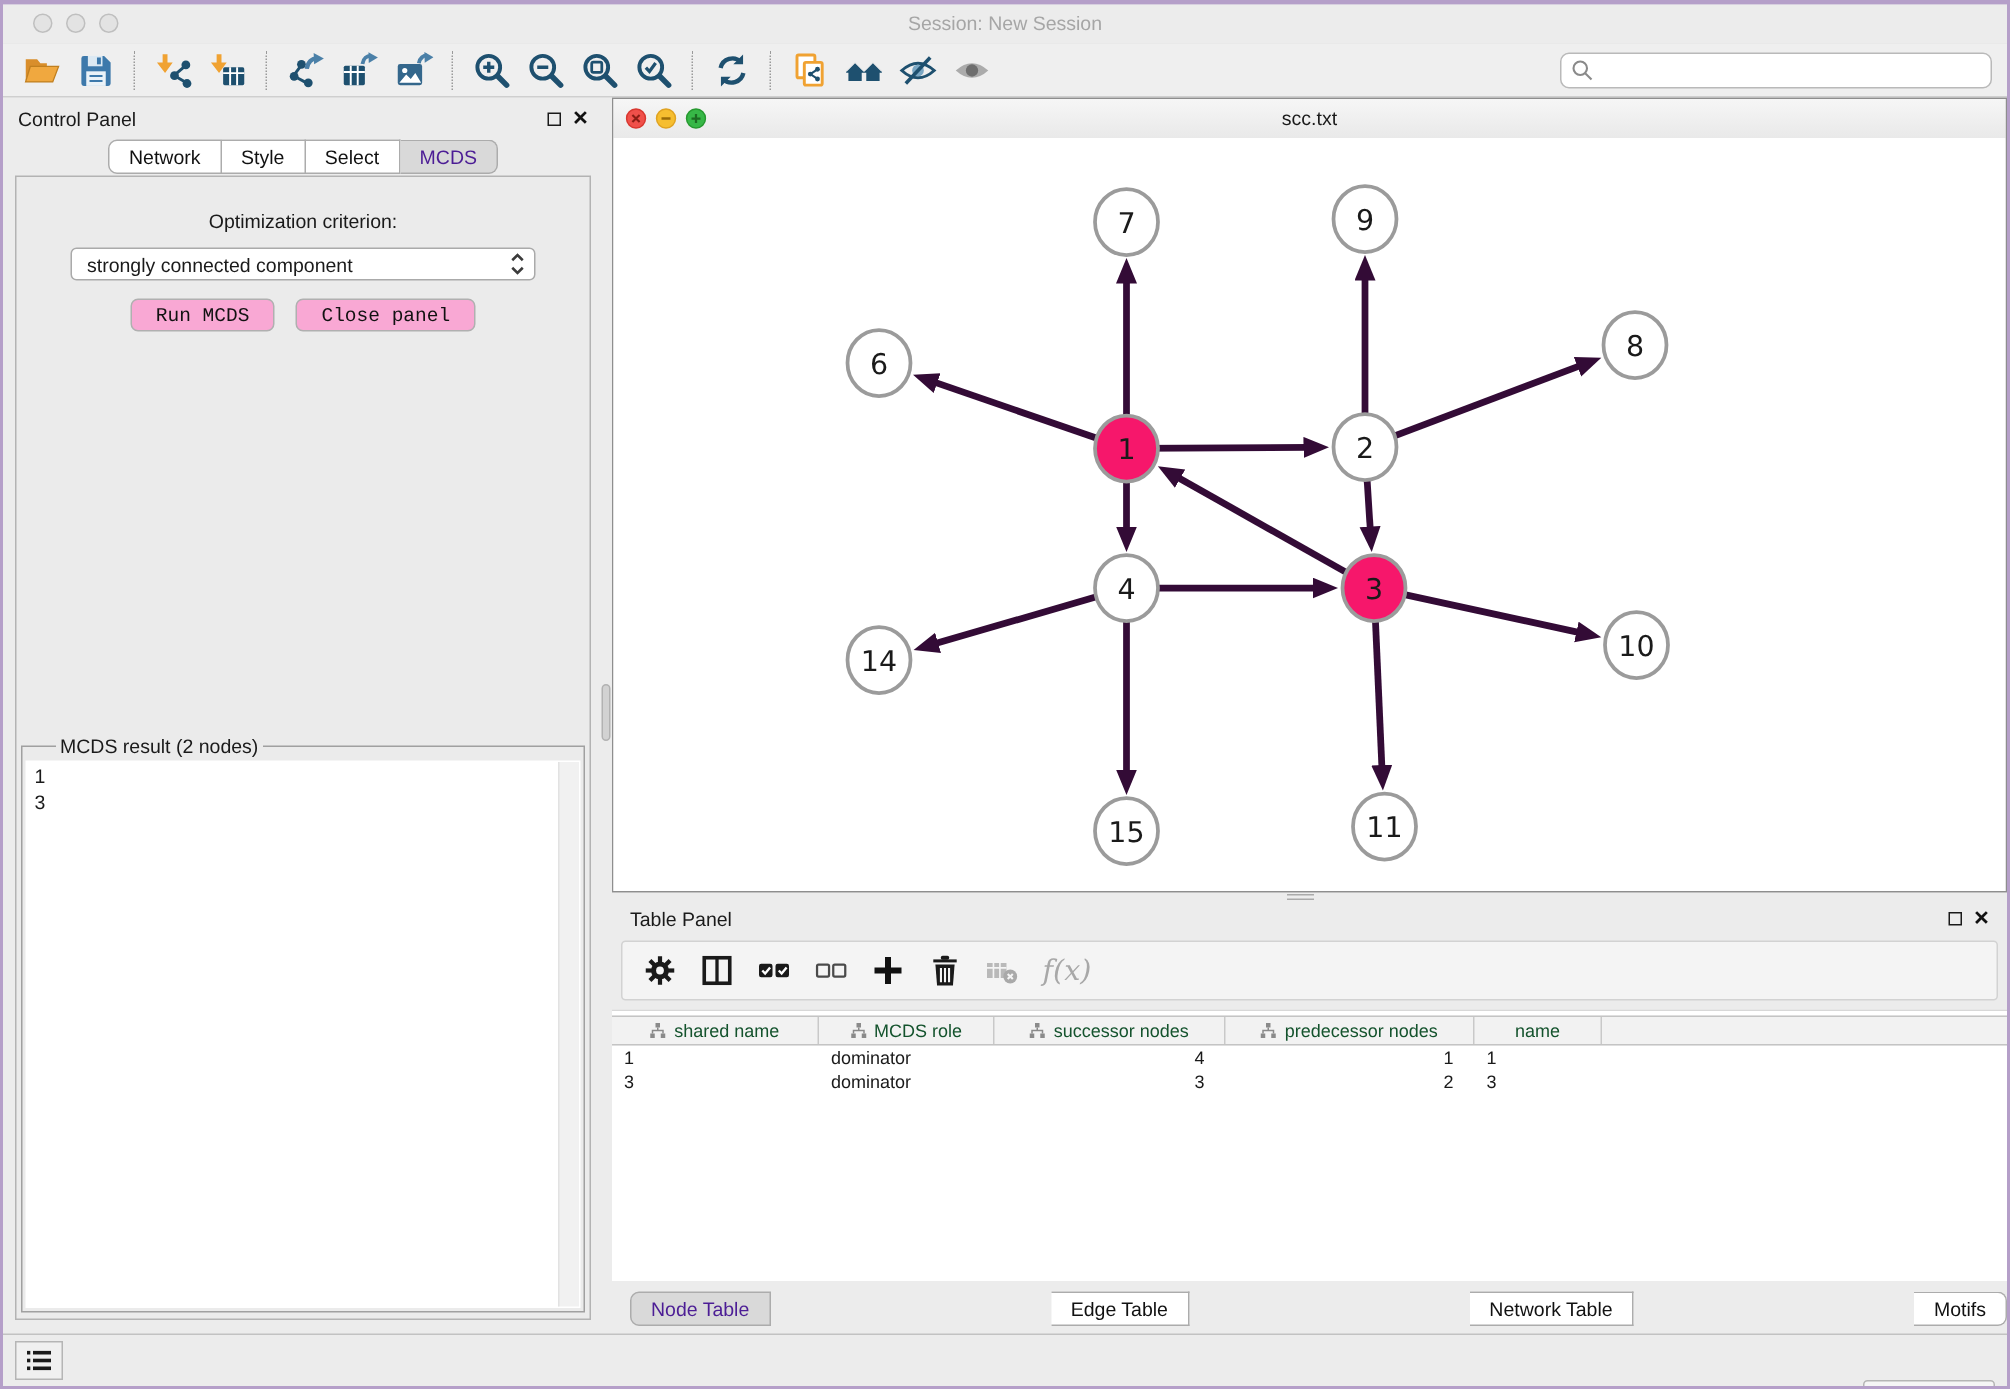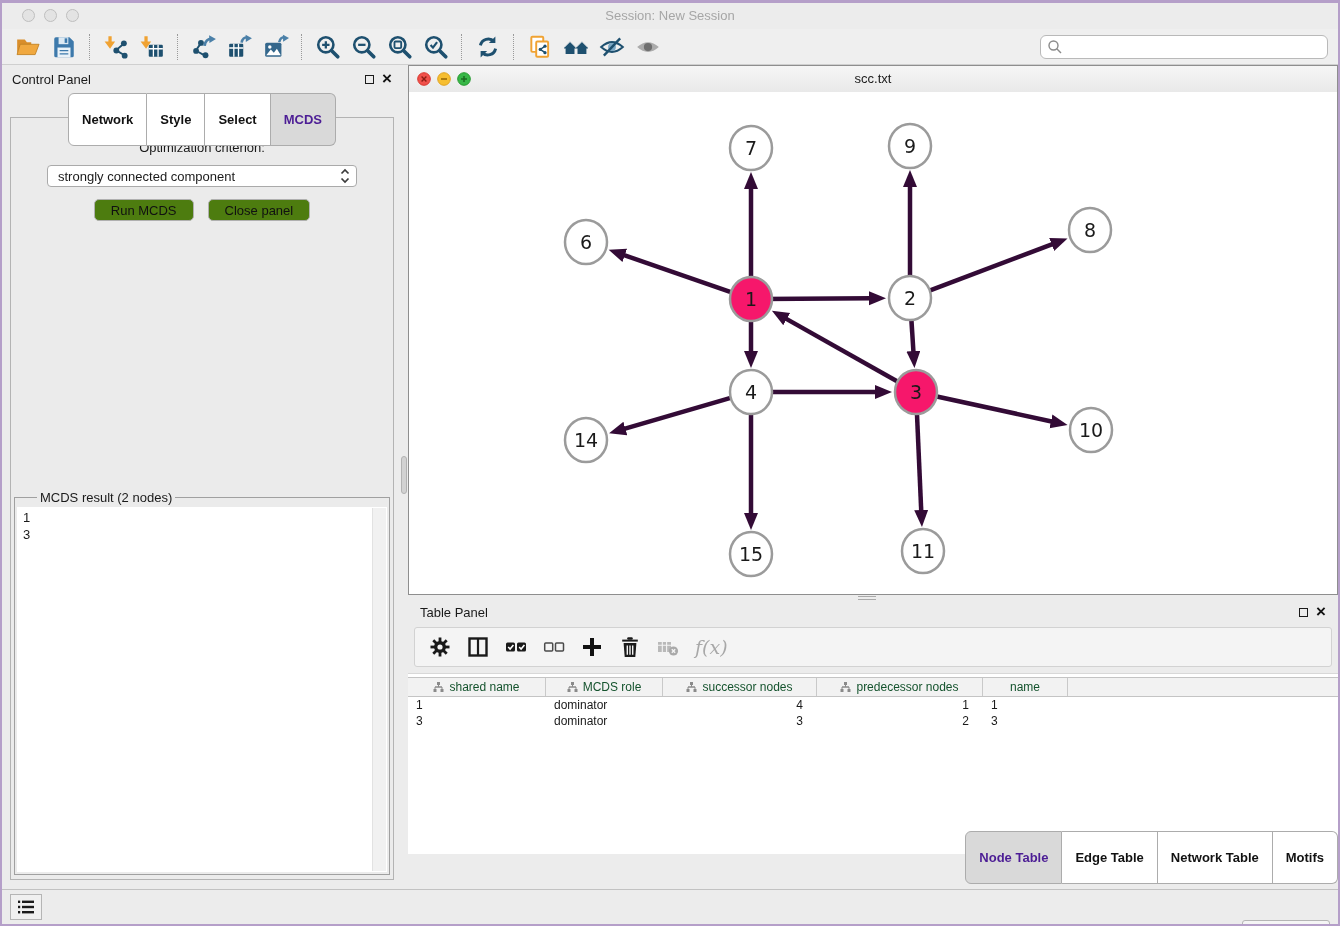--- a/index.html
+++ b/index.html
@@ -21,32 +21,32 @@
   .searchbox{margin-left:auto;margin-right:10px;width:288px;height:24px;background:#fff;border:1px solid #b9b9b9;
              border-radius:6px;display:flex;align-items:center;padding:0 6px;box-sizing:border-box;}
   .searchbox input{border:none;outline:none;flex:1;font-size:13px;font-family:"Liberation Sans",sans-serif;background:transparent;}
   
   .control-panel{position:absolute;left:0;top:62px;width:400px;bottom:34px;}
   .cp-header{height:28px;display:flex;align-items:center;padding:0 10px;font-size:13px;}
   .panel-icons{margin-left:auto;display:flex;align-items:center;gap:8px;}
   .float-icon{width:9px;height:9px;border:1.6px solid #1a1a1a;display:inline-block;box-sizing:border-box;}
   .close-icon{font-size:17px;font-weight:900;line-height:10px;color:#111;}
   .seg-tabs{display:flex;justify-content:center;position:relative;z-index:2;}
-  .seg-tab{background:#fff;border:1px solid #acacac;border-left:none;padding:18px 13px;font-size:13px;color:#111;white-space:nowrap;font-weight:bold;}
+  .seg-tab{background:#fff;border:1px solid #acacac;border-left:none;padding:3px 13px;font-size:13px;color:#111;white-space:nowrap;}
   .seg-tab:first-child{border-left:1px solid #acacac;border-radius:6px 0 0 6px;}
   .seg-tab:last-child{border-radius:0 6px 6px 0;}
   .seg-tab.seg-active{background:#d9d9d9;color:#4c1d95;}
   .cp-box{position:absolute;left:8px;right:8px;top:52px;bottom:10px;border:1px solid #b3b3b3;background:#ebebeb;}
   .opt-label{margin-top:22px;text-align:center;font-size:13px;}
   .dropdown{margin:10px auto 0;width:310px;height:22px;background:#fff;border:1px solid #aaa;border-radius:4px;
             display:flex;align-items:center;padding:0 4px 0 10px;box-sizing:border-box;font-size:13px;}
   .dropdown .stepper{margin-left:auto;}
   .btn-row{margin-top:12px;display:flex;justify-content:center;gap:14px;}
-  .btn{height:22px;padding:0 16px;background:#4d7c0f;border:1px solid #b0b0b0;border-radius:5px;font-size:13px;
-       font-family:Liberation Sans, sans-serif;color:#111;}
+  .btn{height:22px;padding:0 16px;background:#f9a8d4;border:1px solid #b0b0b0;border-radius:5px;font-size:13px;
+       font-family:Liberation Mono, monospace;color:#111;}
   .result-box{position:absolute;left:3px;right:3px;top:372px;bottom:4px;border:1px solid #a0a0a0;margin:0;padding:2px;}
   .result-box legend{font-size:13px;padding:0 3px;margin-left:20px;}
   .result-area{position:relative;width:100%;height:100%;background:#fff;box-sizing:border-box;font-size:13px;line-height:17px;padding:2px 6px;}
   .scroll-track{position:absolute;top:1px;bottom:1px;right:1px;width:13px;background:#f1f1f1;border-left:1px solid #e2e2e2;}
   
   .net-window{position:absolute;left:406px;top:62px;right:0;height:530px;border:1px solid #8e8e8e;background:#fff;box-sizing:border-box;}
   .nw-titlebar{height:26px;background:linear-gradient(#f6f6f6,#e9e9e9);border-bottom:1px solid #bcbcbc;position:relative;}
   .nw-title{position:absolute;left:0;right:0;top:5px;text-align:center;font-size:13px;color:#1a1a1a;}
   .nw-lights{position:absolute;left:8px;top:6px;}
   .nw-canvas{position:absolute;left:0;top:26px;right:0;bottom:0;background:#fff;}
@@ -60,21 +60,21 @@
               border-radius:3px;display:flex;align-items:center;gap:16px;padding-left:14px;box-sizing:border-box;}
   .tp-btn{background:none;border:none;padding:0;display:flex;align-items:center;}
   .tp-btn svg{width:22px;height:22px;}
   .fx-label{font-family:"DejaVu Serif",serif;font-style:italic;font-size:19px;color:#a8a8a8;}
   .tp-table{position:absolute;left:0;right:0;top:74px;height:180px;background:#fff;border-top:1px solid #d8d8d8;}
   .tp-thead{display:flex;margin-top:3px;border-top:1px solid #c4c4c4;border-bottom:1px solid #c4c4c4;background:#f2f2f2;height:18px;}
   .th-cell{display:flex;align-items:center;justify-content:center;gap:5px;font-size:12px;color:#14532d;
            border-right:1px solid #c9c9c9;box-sizing:border-box;height:18px;}
   .tb-row{display:flex;height:16px;align-items:center;}
   .td-cell{font-size:12px;box-sizing:border-box;padding:0 8px;overflow:hidden;white-space:nowrap;}
-  .tp-tabs{position:absolute;left:12px;right:0;bottom:6px;display:flex;justify-content:flex-end;}
+  .tp-tabs{position:absolute;left:12px;right:0;bottom:6px;display:flex;justify-content:space-between;}
   
   .statusbar{position:absolute;left:0;right:0;bottom:0;height:34px;background:#ececec;border-top:1px solid #c2c2c2;}
   .list-btn{position:absolute;left:8px;top:4px;width:32px;height:26px;background:#f0f0f0;border:1px solid #b5b5b5;
             display:flex;align-items:center;justify-content:center;padding:0;}
   .memory-btn{position:absolute;right:8px;top:5px;height:24px;background:#f5f5f5;border:1px solid #b5b5b5;border-radius:3px;
               display:flex;align-items:center;gap:6px;padding:0 10px;font-size:13px;font-family:"Liberation Sans",sans-serif;margin-top:25px;}
   .memory-dot{width:13px;height:13px;border-radius:50%;background:#1d9e33;border:1px solid #148326;box-sizing:border-box;}
 </style>
 </head>
 <body>

